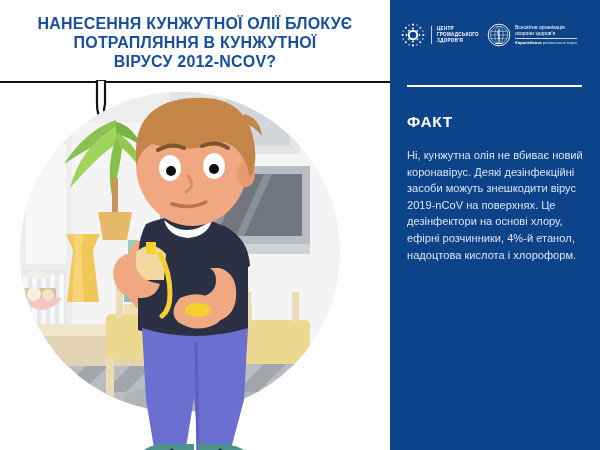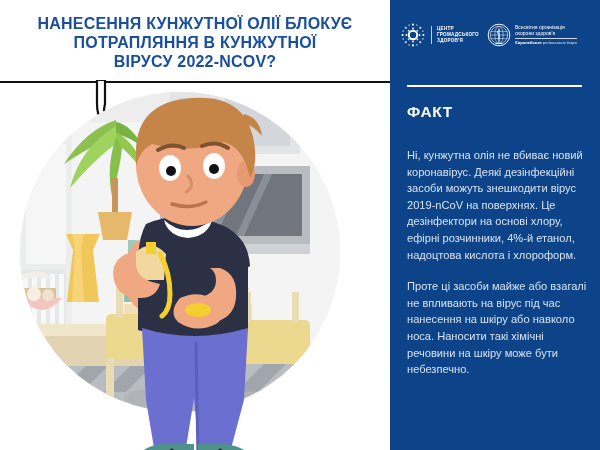--- a/index.html
+++ b/index.html
@@ -122,21 +122,21 @@
   .logo-who .w2 i { font-style: normal; opacity: 0.85; }
 
   .rule {
     position: absolute;
     top: 85px; left: 17px;
     width: 175px; height: 2px;
     background: #ffffff;
   }
   .fact-heading {
     position: absolute;
-    top: 103px; left: 17px;
+    top: 113px; left: 17px;
     color: #ffffff;
     font-size: 15.5px;
     font-weight: bold;
     letter-spacing: 0.6px;
   }
   .fact-body {
     position: absolute;
     top: 147px; left: 17px;
     width: 181px;
     color: #d9e3f0;
@@ -148,21 +148,21 @@
 </head>
 <body>
 
 <div class="card">
 
   <div class="left-panel">
 
     <div class="question-title">
       <span class="ln">НАНЕСЕННЯ КУНЖУТНОЇ ОЛІЇ БЛОКУЄ</span>
       <span class="ln">ПОТРАПЛЯННЯ В КУНЖУТНОЇ</span>
-      <span class="ln">ВІРУСУ 2022-NCOV?</span>
+      <span class="ln">ВІРУСУ 2012-NCOV?</span>
     </div>
 
     <div class="bubble"></div>
     <div class="bubble-mask"></div>
 
     <svg class="bubble-tail" viewBox="0 0 26 50">
       <path d="M2 0 L2 24 Q2 44 19 47 Q6 40 10 24 L10 0 Z" fill="#ffffff" stroke="#111111" stroke-width="2.2" stroke-linejoin="round"></path>
     </svg>
 
     <div class="scene">
@@ -380,16 +380,15 @@
         </div>
       </div>
     </div>
 
     <div class="rule"></div>
 
     <div class="fact-heading">ФАКТ</div>
 
     <div class="fact-body">
       <p>Ні, кунжутна олія не вбиває новий коронавірус. Деякі дезінфекційні засоби можуть знешкодити вірус 2019-nCoV на поверхнях. Це дезінфектори на основі хлору, ефірні розчинники, 4%-й етанол, надоцтова кислота і хлороформ.</p>
-      <p>Проте ці засоби майже  або взагалі не впливають на вірус під час нанесення на шкіру або навколо носа. Наносити такі хімічні речовини на шкіру може бути небезпечно.</p>
     </div>
   </div>
 </div>
 
 </body></html>

